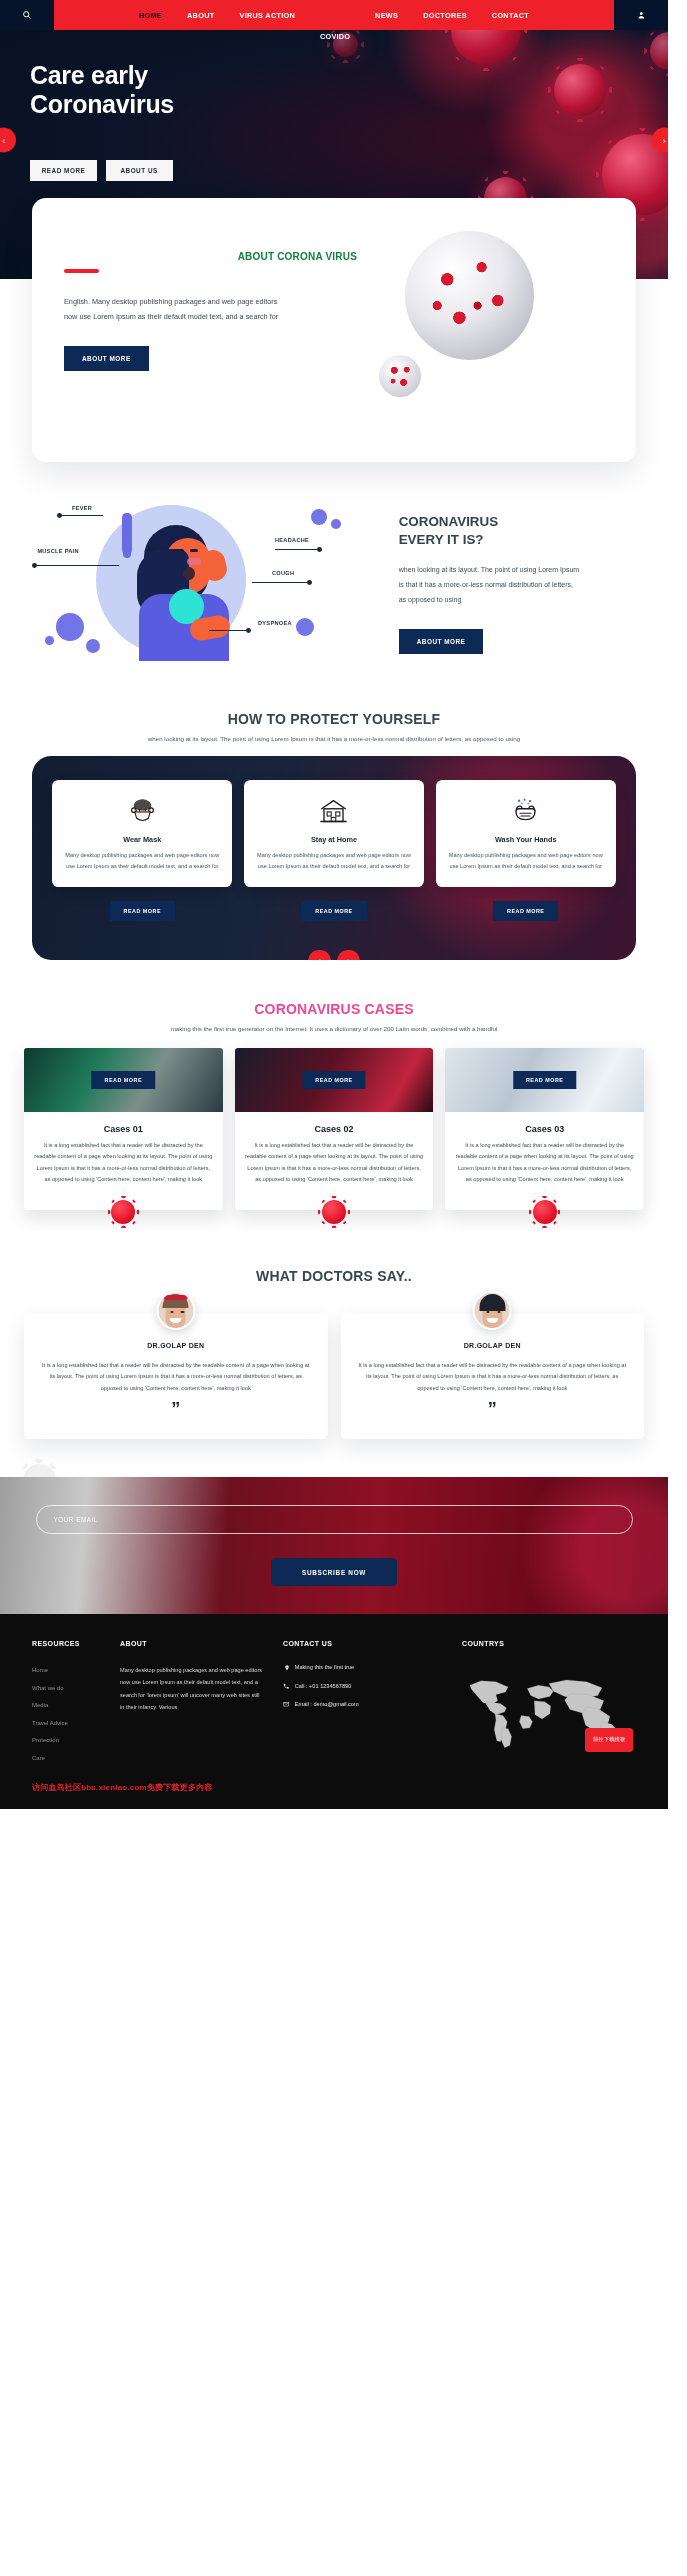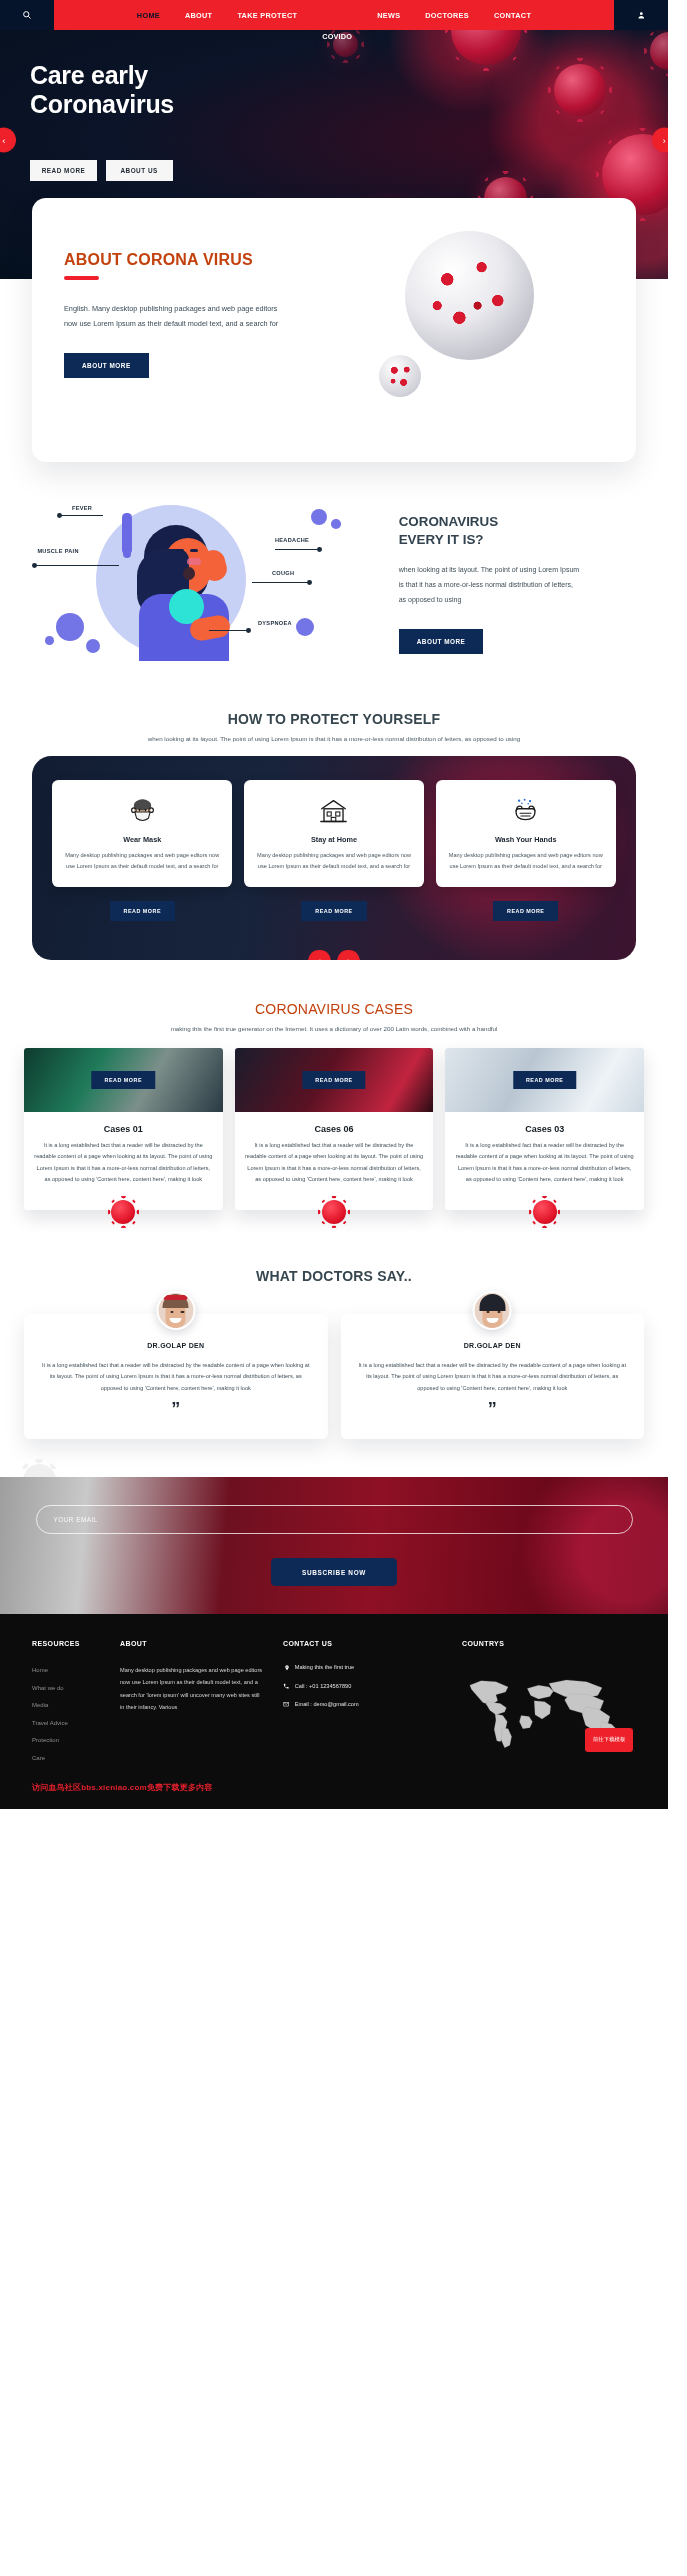--- a/index.html
+++ b/index.html
@@ -79,21 +79,21 @@
   .arrow-right { right:-8.6px; }
 
   
   .about-wrap { position:relative; margin-top:-81px; z-index:40; padding:0 32px; }
   .about-card {
     background:#fff; border-radius:14px; padding:33px 32px 38px;
     box-shadow:0 12px 30px rgba(10,20,40,.10);
     display:flex; align-items:flex-start; gap:16px; min-height:247px;
   }
   .about-left { flex:1; padding-top:20.4px; }
-  .sec-title { font-size:16px; font-weight:800; letter-spacing:0.2px; color:#c2410c; }
+  .sec-title { font-size:10px; font-weight:800; letter-spacing:0.2px; color:#15803d;text-align:right; }
   .red-rule { width:35px; height:3.8px; border-radius:2.1px; background:#f01f2b; margin-top:6.4px; }
   .about-para {
     margin-top:21.5px; font-size:7.3px; line-height:2.1; color:#3a4a54; max-width:226px;
   }
   .dark-btn {
     margin-top:21.5px; display:inline-block; border:0; background:#0d2a56; color:#fff;
     font-size:6.4px; letter-spacing:0.5px; font-weight:700; padding:9px 18px; cursor:pointer;
   }
   .about-right { width:231px; position:relative; height:193px; }
   .virus-big {
@@ -225,21 +225,21 @@
   .slider-dots {
     position:absolute; left:0; right:0; bottom:-12px; display:flex; justify-content:center; gap:6.4px; z-index:6;
   }
   .slider-dots button {
     width:22.6px; height:22.6px; border-radius:50%; background:#ee2029; color:#fff; border:0;
     font-size:8.6px; cursor:pointer;
   }
 
   
   .cases { margin-top:41px; text-align:center; padding:0 24px; }
-  .cases h2 { font-size:14px; font-weight:400; letter-spacing:0.2px; color:#c2410c; }
+  .cases h2 { font-size:14px; font-weight:700; letter-spacing:0.2px; color:#ec4899; }
   .cases .sub { margin-top:7.5px; font-size:6.2px; color:#4b5b66; }
   .case-grid { margin-top:16px; display:flex; gap:12px; }
   .case {
     flex:1; background:#fff; border-radius:3.2px; box-shadow:0 7.5px 18px rgba(10,20,40,.12);
     position:relative; padding-bottom:25px;
   }
   .case-img { height:64px; border-radius:3.2px 3.2px 0 0; position:relative; overflow:hidden; }
   .case-img.a { background:linear-gradient(120deg,#0e3b2e,#1f7a5a 35%,#7c8f8a 62%,#2a3a44); }
   .case-img.b { background:linear-gradient(120deg,#1a1c2c,#5a1122 45%,#c2243f 80%,#2a0b14); }
   .case-img.c { background:linear-gradient(120deg,#dfe6ec,#b9c6d2 40%,#eef3f7 75%,#cfd9e2); }
@@ -372,21 +372,21 @@
     <div class="topbar">
       <div class="topbar-search">
         <svg width="9.7" height="9.7" viewBox="0 0 24 24" fill="none" stroke="#ffffff" stroke-width="2.4">
           <circle cx="10.5" cy="10.5" r="6.5"></circle>
             <line x1="15.5" y1="15.5" x2="21" y2="21"></line>
         </svg>
       </div>
       <nav class="topbar-nav">
         <a href="#" class="dark">HOME</a>
         <a href="#">ABOUT</a>
-        <a href="#">TAKE PROTECT</a>
+        <a href="#">VIRUS ACTION</a>
         <a href="#" class="active">COVIDO</a>
         <a href="#">NEWS</a>
         <a href="#">DOCTORES</a>
         <a href="#">CONTACT</a>
       </nav>
       <div class="topbar-user">
         <svg width="8.6" height="8.6" viewBox="0 0 24 24" fill="#ffffff">
           <circle cx="12" cy="7.5" r="4"></circle>
             <path d="M4 21c0-4.4 3.6-7 8-7s8 2.6 8 7z"></path>
         </svg>
@@ -569,21 +569,21 @@
         </div>
         <h3>Cases 01</h3>
         <p>It is a long established fact that a reader will be distracted by the readable content of a page when looking at its layout. The point of using Lorem Ipsum is that it has a more-or-less normal distribution of letters, as opposed to using 'Content here, content here', making it look</p>
         <div class="case-virus"></div>
       </article>
 
       <article class="case">
         <div class="case-img b">
           <button class="tag">READ MORE</button>
         </div>
-        <h3>Cases 06</h3>
+        <h3>Cases 02</h3>
         <p>It is a long established fact that a reader will be distracted by the readable content of a page when looking at its layout. The point of using Lorem Ipsum is that it has a more-or-less normal distribution of letters, as opposed to using 'Content here, content here', making it look</p>
         <div class="case-virus"></div>
       </article>
 
       <article class="case">
         <div class="case-img c">
           <button class="tag">READ MORE</button>
         </div>
         <h3>Cases 03</h3>
         <p>It is a long established fact that a reader will be distracted by the readable content of a page when looking at its layout. The point of using Lorem Ipsum is that it has a more-or-less normal distribution of letters, as opposed to using 'Content here, content here', making it look</p>

